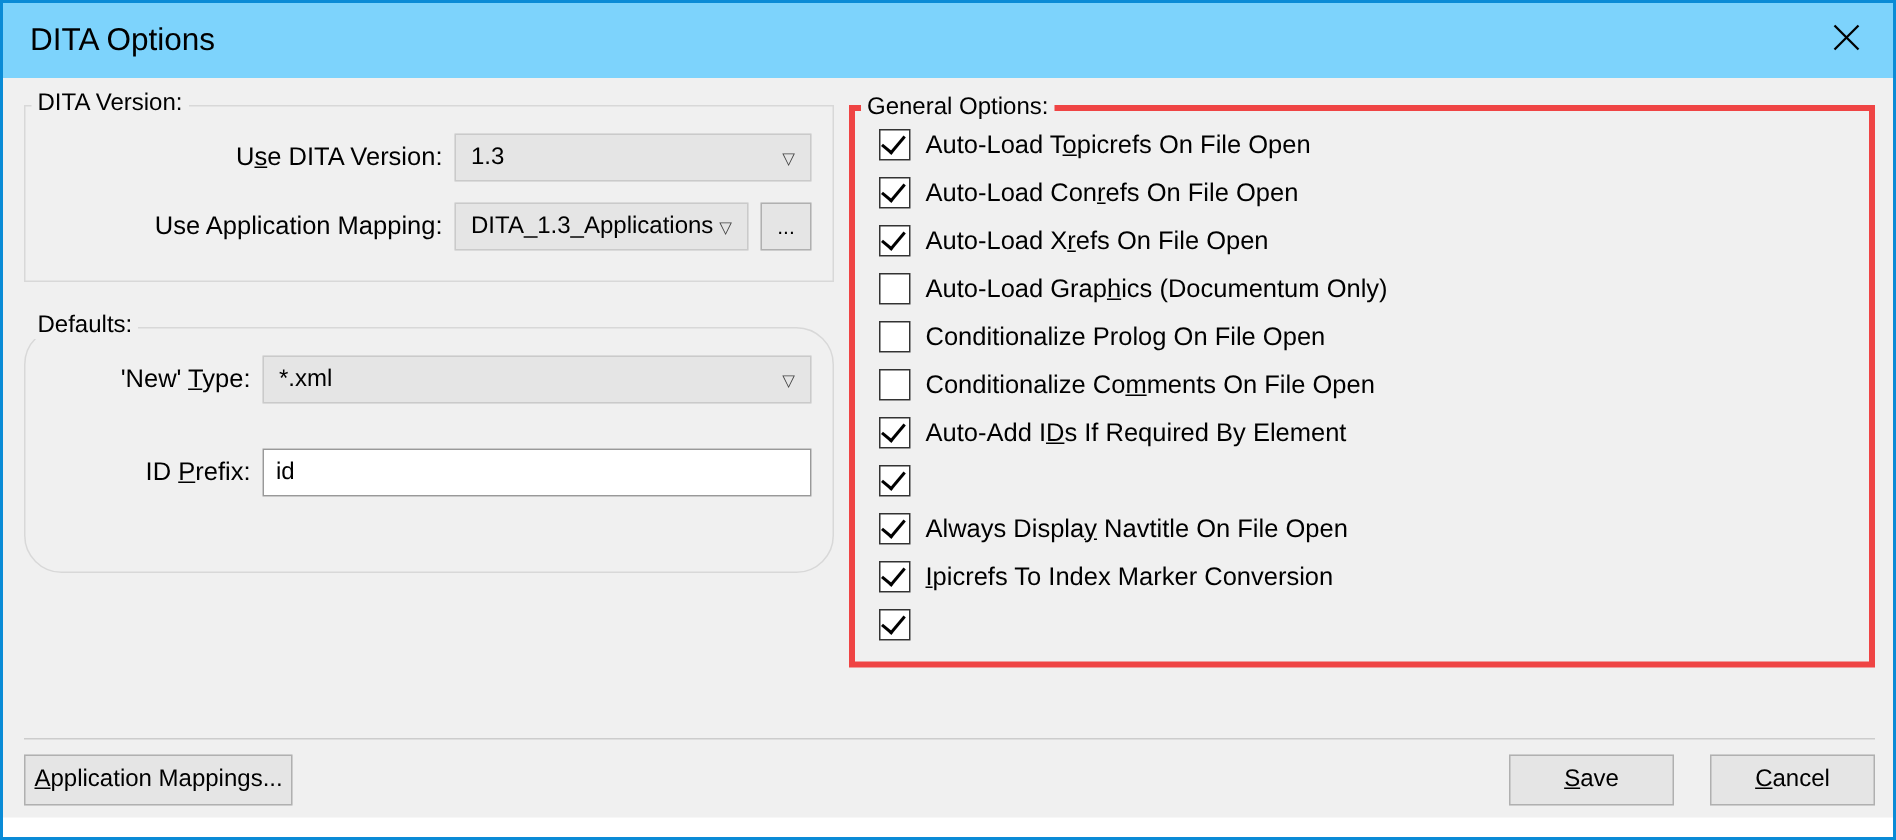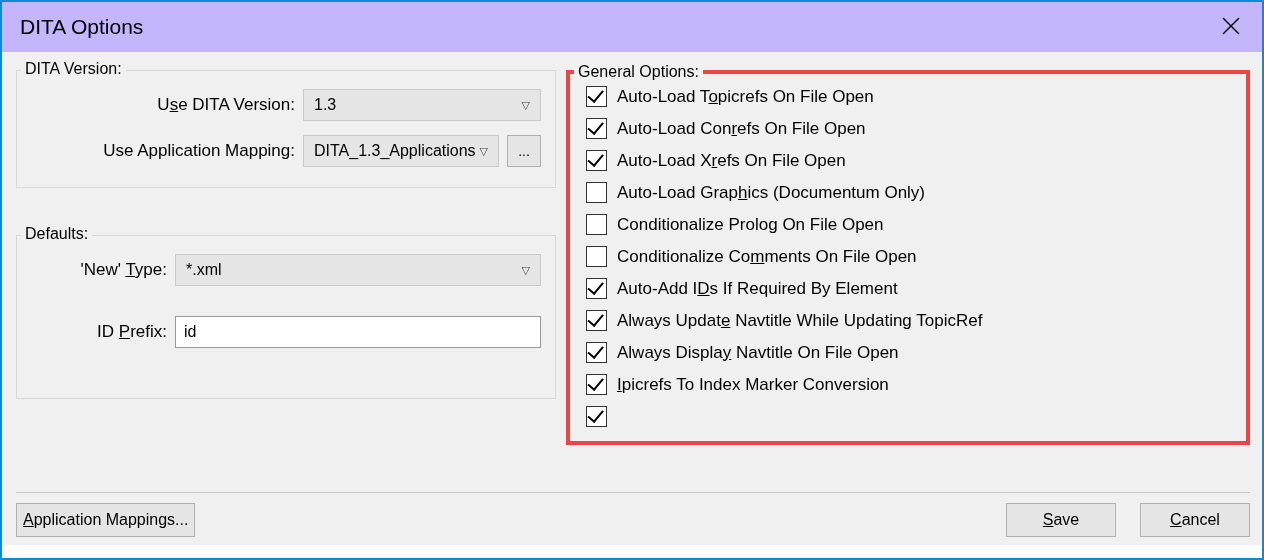--- a/index.html
+++ b/index.html
@@ -17,21 +17,21 @@
   border: 2px solid #0a8bd6;
   background: #fff;
   position: relative;
 }
 .titlebar {
   height: 50px;
   display: flex;
   align-items: center;
   justify-content: space-between;
   padding: 0 14px 0 18px;
-  background: #c4b5fd;
+  background: #7dd3fc;
 }
 .title {
   font-size: 21px;
   color: #000;
 }
 .close-x {
   font-size: 20px;
   cursor: pointer;
   padding: 4px 8px;
   line-height: 1;
@@ -108,21 +108,21 @@
 }
 .browse-btn {
   width: 34px;
   height: 32px;
   border: 1px solid #b0b0b0;
   background: #e5e5e5;
   margin-left: 8px;
   font-size: 14px;
   cursor: pointer;
 }
-.defaults { margin-top: 47px; }
+.defaults { margin-top: 30px; border-radius: 25px; }
 .defaults .form-row { margin-bottom: 30px; }
 .general-fieldset {
   border: 4px solid #ef4444;
   padding: 12px 10px 14px 16px;
   position: relative;
   margin-top: 10px;
 }
 .checkbox-row {
   display: flex;
   align-items: center;
@@ -254,21 +254,20 @@
               <div class="checkbox-row">
                 <div class="cb"></div>
                 <span><span>Conditionalize Co</span><span class="u">m</span><span>ments On File Open</span></span>
               </div>
               <div class="checkbox-row">
                 <div class="cb checked"></div>
                 <span><span>Auto-Add I</span><span class="u">D</span><span>s If Required By Element</span></span>
               </div>
               <div class="checkbox-row">
                 <div class="cb checked"></div>
-                <span><span>Always Updat</span><span class="u">e</span><span> Navtitle While Updating TopicRef</span></span>
               </div>
               <div class="checkbox-row">
                 <div class="cb checked"></div>
                 <span><span>Always Displa</span><span class="u">y</span><span> Navtitle On File Open</span></span>
               </div>
               <div class="checkbox-row">
                 <div class="cb checked"></div>
                 <span><span></span><span class="u">I</span><span>picrefs To Index Marker Conversion</span></span>
               </div>
               <div class="checkbox-row">

